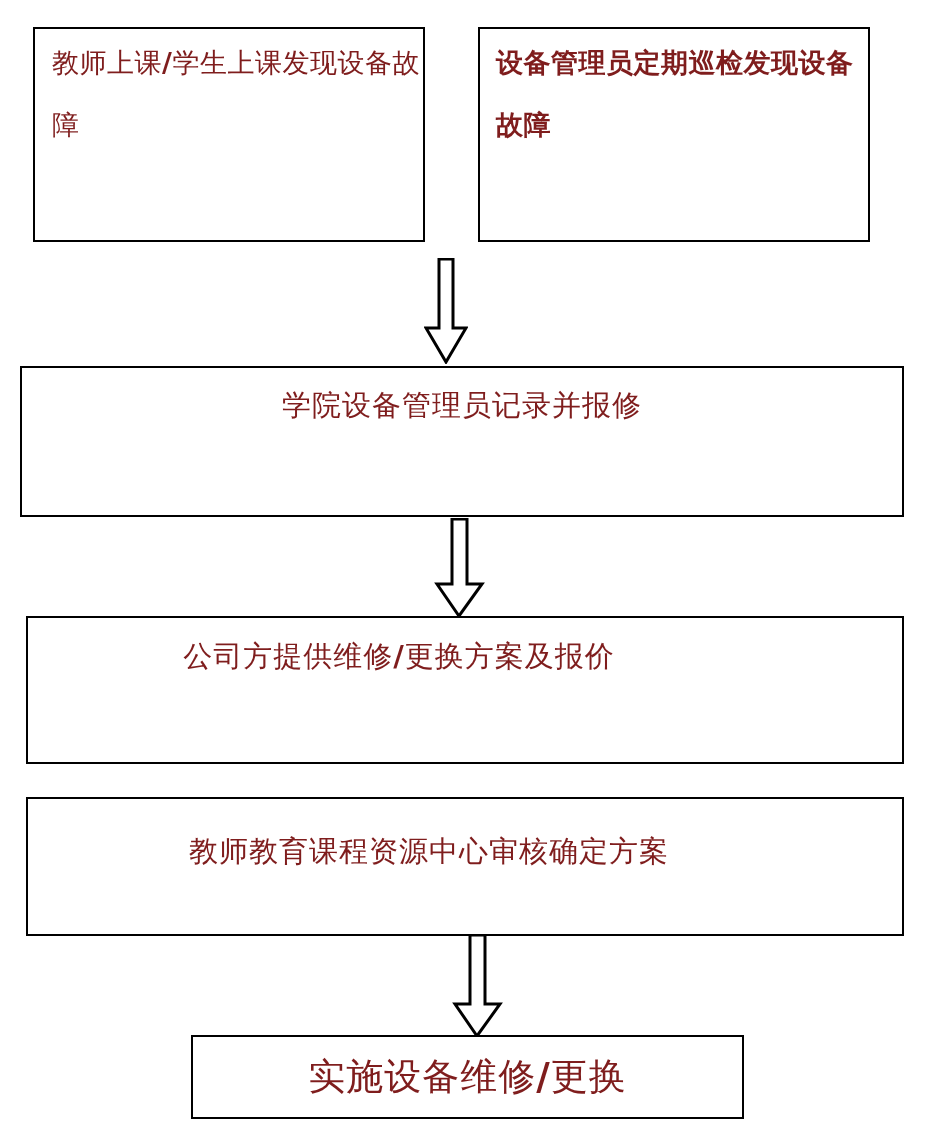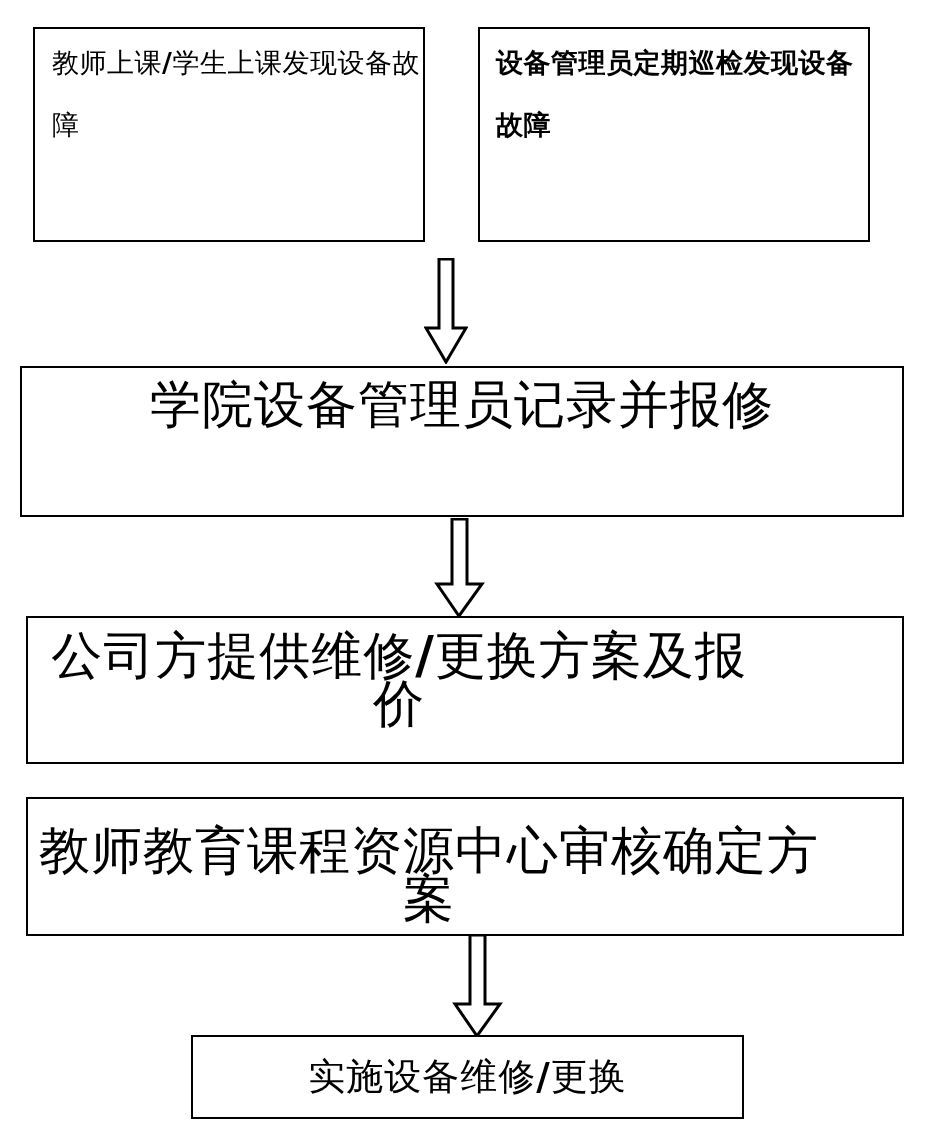--- a/index.html
+++ b/index.html
@@ -21,34 +21,34 @@
   .box {
     position: absolute;
     box-sizing: border-box;
     border: 2px solid #000000;
     background: #ffffff;
   }
   .box-text {
     position: absolute;
     box-sizing: border-box;
     white-space: normal;
-    color: #000000;
+    color: #7f1d1d;
     font-family: "DejaVu Serif", "Liberation Serif", serif;
     font-weight: 400;
   }
   
   .t-small {
     font-size: 27px;
     line-height: 62px;
     letter-spacing: 0.5px;
     text-align: left;
   }
   
   .t-large {
-    font-size: 51px;
+    font-size: 29px;
     line-height: 48px;
     letter-spacing: 1px;
     text-align: center;
   }
   .t-final {
     font-size: 37px;
     line-height: 44px;
     letter-spacing: 1px;
     text-align: center;
   }

